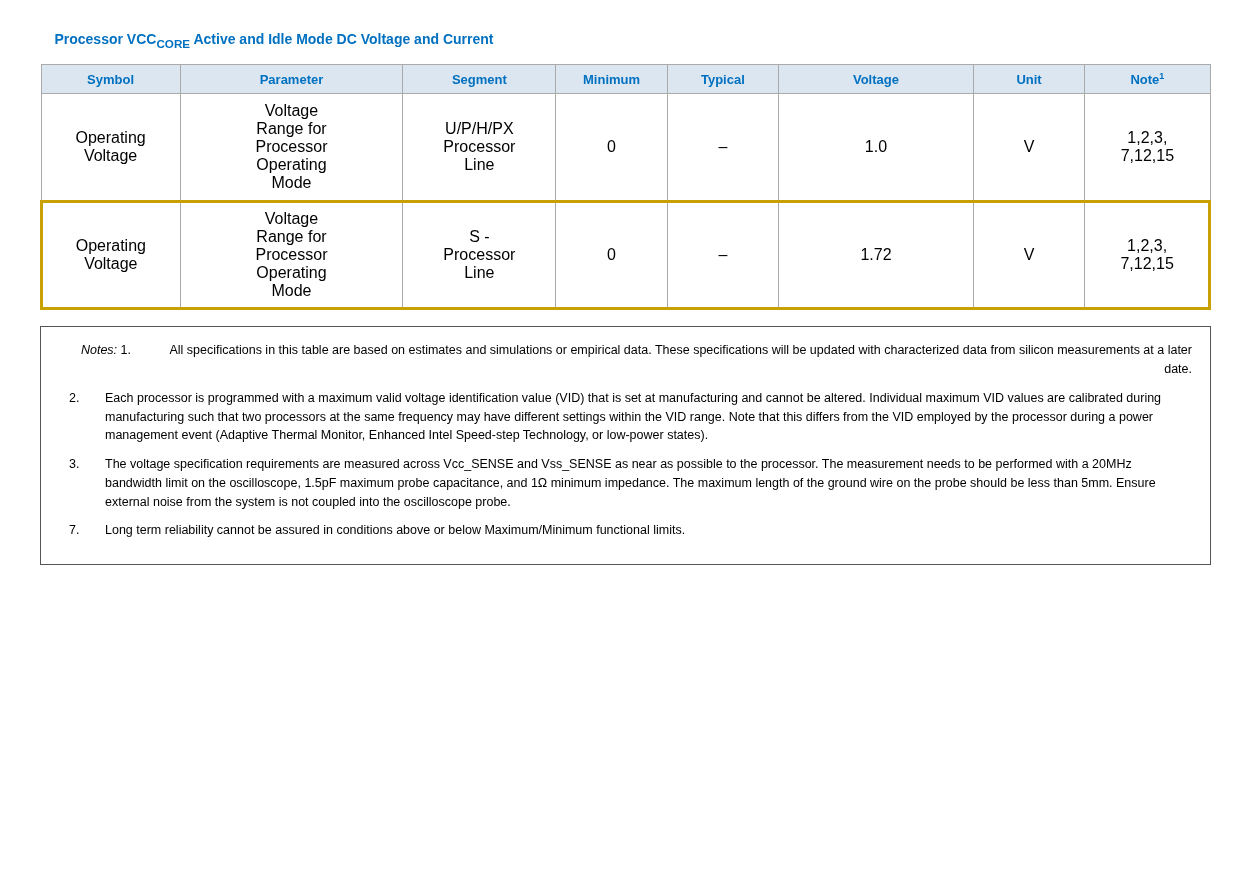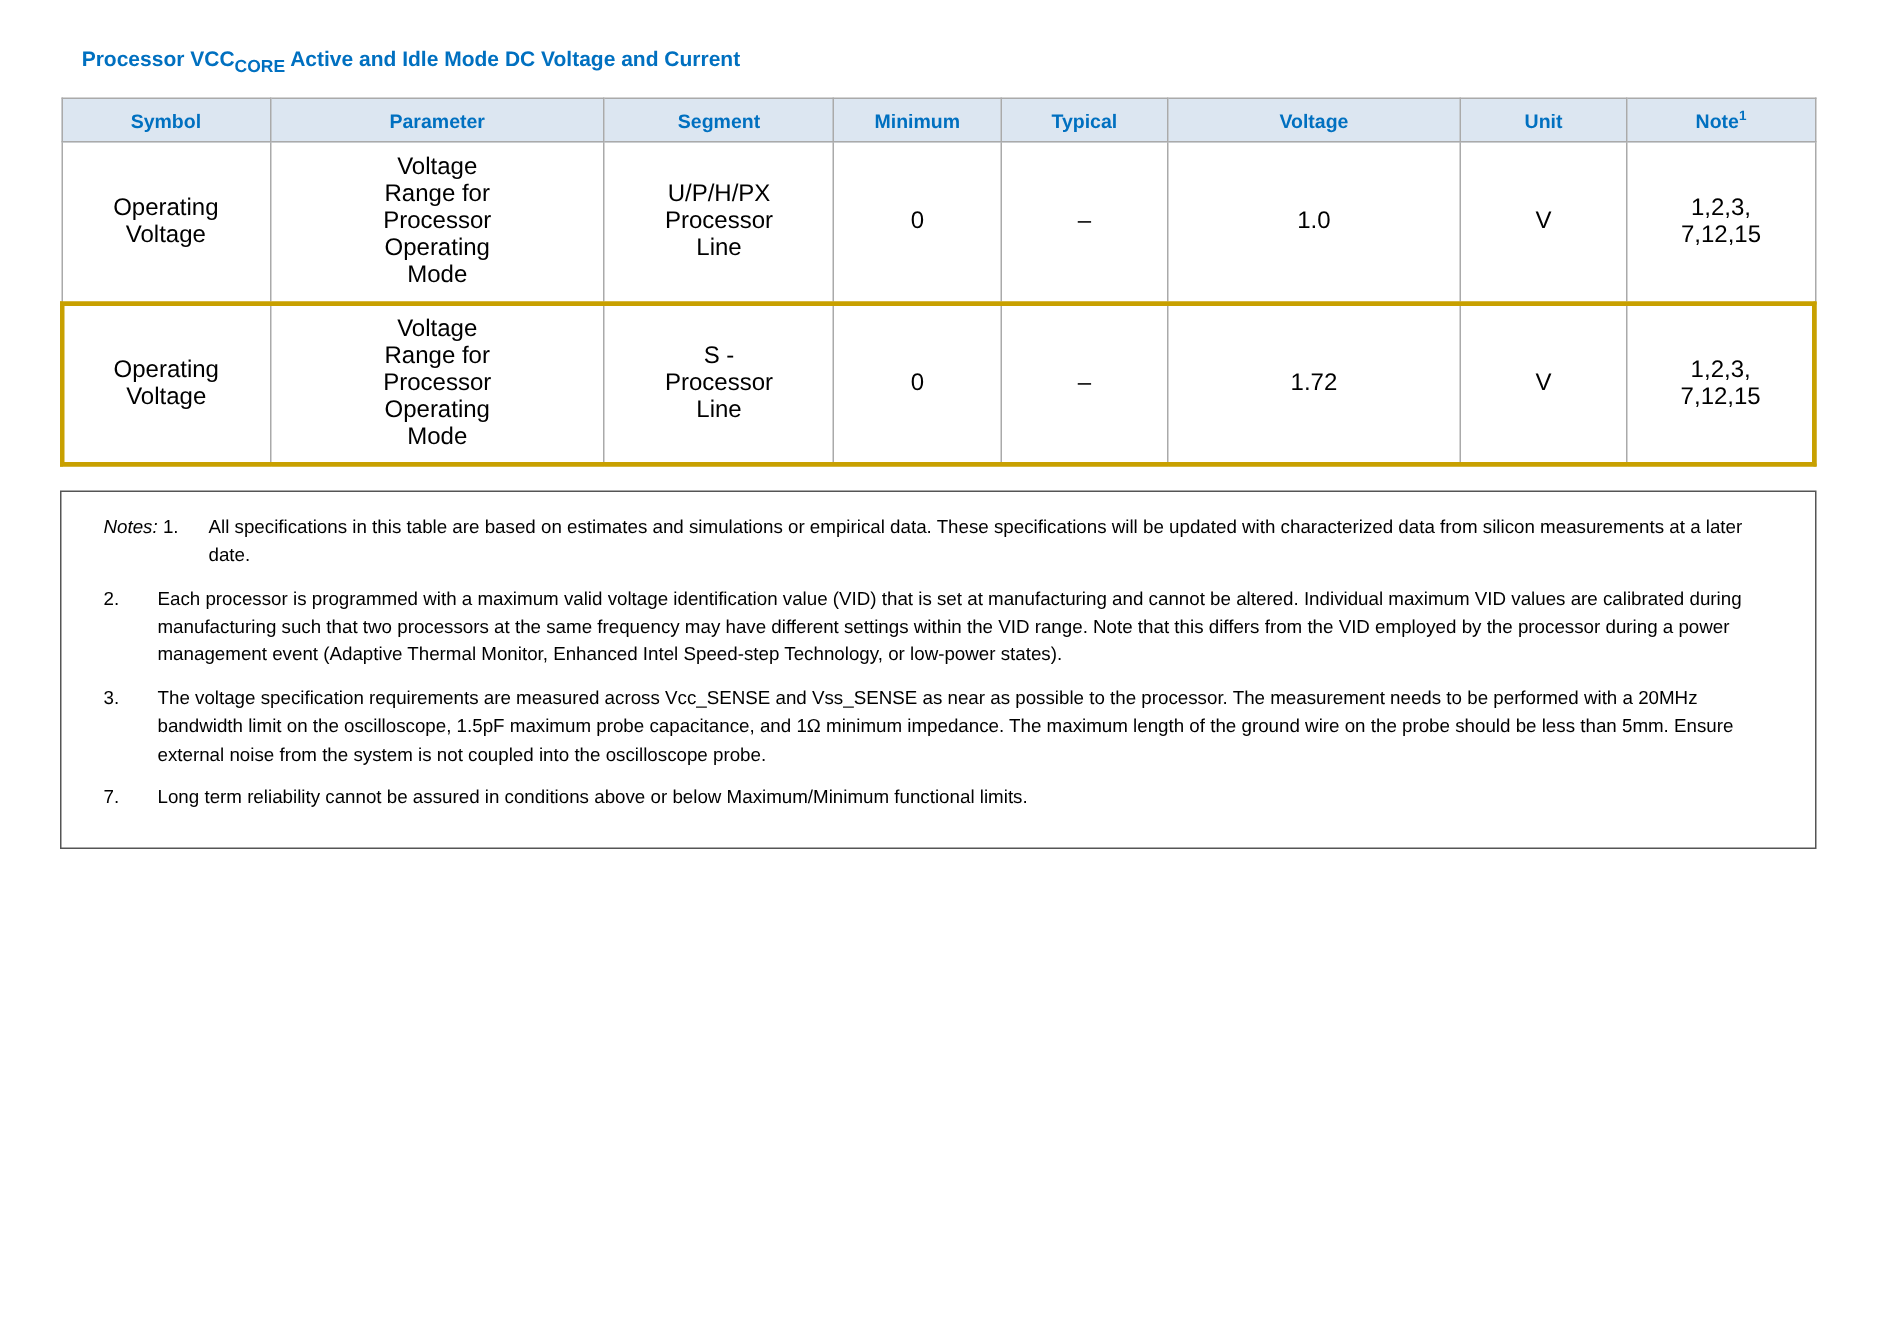--- a/index.html
+++ b/index.html
@@ -145,21 +145,21 @@
           <td style="white-space: pre-line; border-top: 2.5px solid rgb(200, 160, 0); border-bottom: 2.5px solid rgb(200, 160, 0);">1.72</td>
           <td style="white-space: pre-line; border-top: 2.5px solid rgb(200, 160, 0); border-bottom: 2.5px solid rgb(200, 160, 0);">V</td>
           <td style="white-space: pre-line; border-top: 2.5px solid rgb(200, 160, 0); border-bottom: 2.5px solid rgb(200, 160, 0); border-right: 2.5px solid rgb(200, 160, 0);">1,2,3,
 7,12,15</td>
         </tr>
       </tbody>
   </table>
 
   <div class="notes-section">
     <div id="notes-container">
-        <div style="display: flex; gap: 8px; margin-bottom: 10px; margin-left: 10px;">
+        <div style="display: flex; gap: 8px; margin-bottom: 10px; margin-left: 10px; text-align: right;">
           <span style="min-width: 62px; flex-shrink: 0;"><span style="font-style: italic;">Notes: </span>1.</span>
           <span style="flex: 1 1 0%;">All specifications in this table are based on estimates and simulations or empirical data. These specifications will be updated with characterized data from silicon measurements at a later date.</span>
         </div>
         <div style="display: flex; gap: 8px; margin-bottom: 10px; margin-left: 10px;">
           <span style="min-width: 28px; flex-shrink: 0;">2.</span>
           <span style="flex: 1 1 0%;">Each processor is programmed with a maximum valid voltage identification value (VID) that is set at manufacturing and cannot be altered. Individual maximum VID values are calibrated during manufacturing such that two processors at the same frequency may have different settings within the VID range. Note that this differs from the VID employed by the processor during a power management event (Adaptive Thermal Monitor, Enhanced Intel Speed-step Technology, or low-power states).</span>
         </div>
         <div style="display: flex; gap: 8px; margin-bottom: 10px; margin-left: 10px;">
           <span style="min-width: 28px; flex-shrink: 0;">3.</span>
           <span style="flex: 1 1 0%;">The voltage specification requirements are measured across Vcc_SENSE and Vss_SENSE as near as possible to the processor. The measurement needs to be performed with a 20MHz bandwidth limit on the oscilloscope, 1.5pF maximum probe capacitance, and 1Ω minimum impedance. The maximum length of the ground wire on the probe should be less than 5mm. Ensure external noise from the system is not coupled into the oscilloscope probe.</span>

